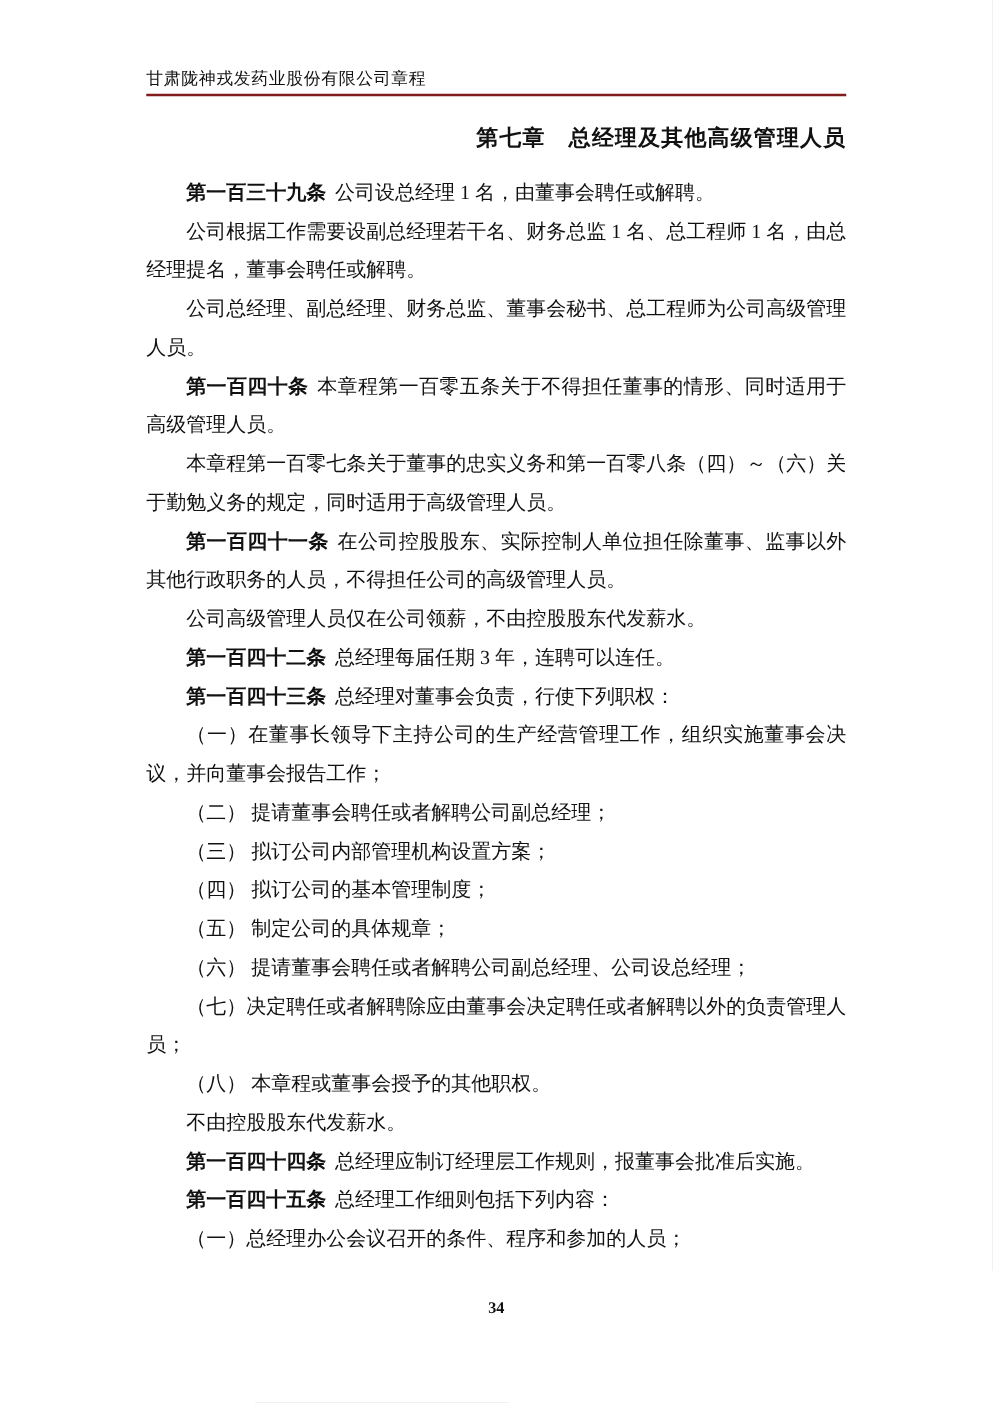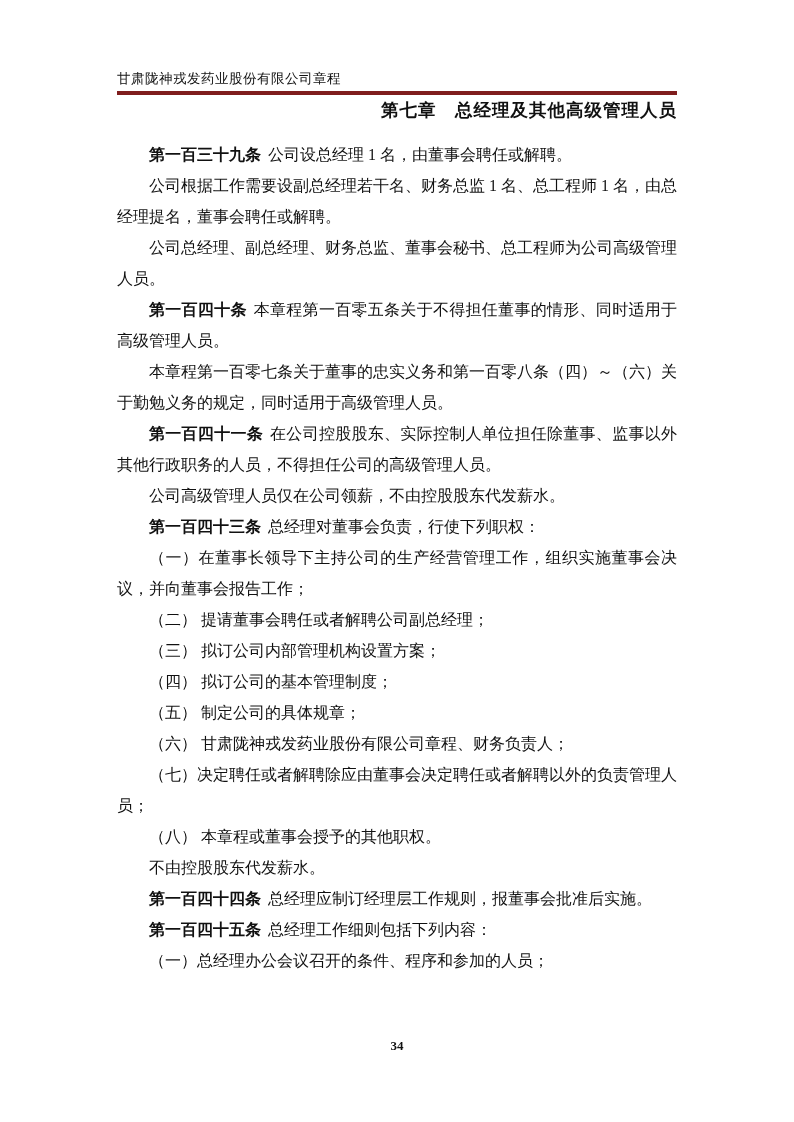--- a/index.html
+++ b/index.html
@@ -14,23 +14,22 @@
     overflow: hidden;
   }
   .page-header {
     position: absolute;
     left: 117px;
     top: 54px;
     width: 560px;
     font-size: 13.5px;
     line-height: 17px;
     letter-spacing: 0.5px;
-    border-bottom: 4px solid #7f1d1d;
+    border-bottom: 2px solid #7f1d1d;
     padding-bottom: 4px;
-    margin-top: 16px;
   }
   .chapter-title {
     position: absolute;
     left: 117px;
     top: 98px;
     width: 560px;
     margin: 0;
     text-align: right;
     font-size: 17.5px;
     font-weight: bold;
@@ -75,27 +74,28 @@
   <h1 class="chapter-title">第七章　总经理及其他高级管理人员</h1>
 
   <main class="body-text">
       <p class="para"><b>第一百三十九条</b>公司设总经理 1 名，由董事会聘任或解聘。</p>
       <p class="para">公司根据工作需要设副总经理若干名、财务总监 1 名、总工程师 1 名，由总经理提名，董事会聘任或解聘。</p>
       <p class="para">公司总经理、副总经理、财务总监、董事会秘书、总工程师为公司高级管理人员。</p>
       <p class="para"><b>第一百四十条</b>本章程第一百零五条关于不得担任董事的情形、同时适用于高级管理人员。</p>
       <p class="para">本章程第一百零七条关于董事的忠实义务和第一百零八条（四）～（六）关于勤勉义务的规定，同时适用于高级管理人员。</p>
       <p class="para"><b>第一百四十一条</b>在公司控股股东、实际控制人单位担任除董事、监事以外其他行政职务的人员，不得担任公司的高级管理人员。</p>
       <p class="para">公司高级管理人员仅在公司领薪，不由控股股东代发薪水。</p>
+      <p class="para"><b>第一百四十二条</b>总经理每届任期 3 年，连聘可以连任。</p>
       <p class="para"><b>第一百四十三条</b>总经理对董事会负责，行使下列职权：</p>
       <p class="para">（一）在董事长领导下主持公司的生产经营管理工作，组织实施董事会决议，并向董事会报告工作；</p>
       <p class="para">（二） 提请董事会聘任或者解聘公司副总经理；</p>
       <p class="para">（三） 拟订公司内部管理机构设置方案；</p>
       <p class="para">（四） 拟订公司的基本管理制度；</p>
       <p class="para">（五） 制定公司的具体规章；</p>
-      <p class="para">（六） 甘肃陇神戎发药业股份有限公司章程、财务负责人；</p>
+      <p class="para">（六） 提请董事会聘任或者解聘公司副总经理、公司设总经理；</p>
       <p class="para">（七）决定聘任或者解聘除应由董事会决定聘任或者解聘以外的负责管理人员；</p>
       <p class="para">（八） 本章程或董事会授予的其他职权。</p>
       <p class="para">不由控股股东代发薪水。</p>
       <p class="para"><b>第一百四十四条</b>总经理应制订经理层工作规则，报董事会批准后实施。</p>
       <p class="para"><b>第一百四十五条</b>总经理工作细则包括下列内容：</p>
       <p class="para">（一）总经理办公会议召开的条件、程序和参加的人员；</p>
     </main>
 
   <div class="page-footer">
     <span>34</span>

